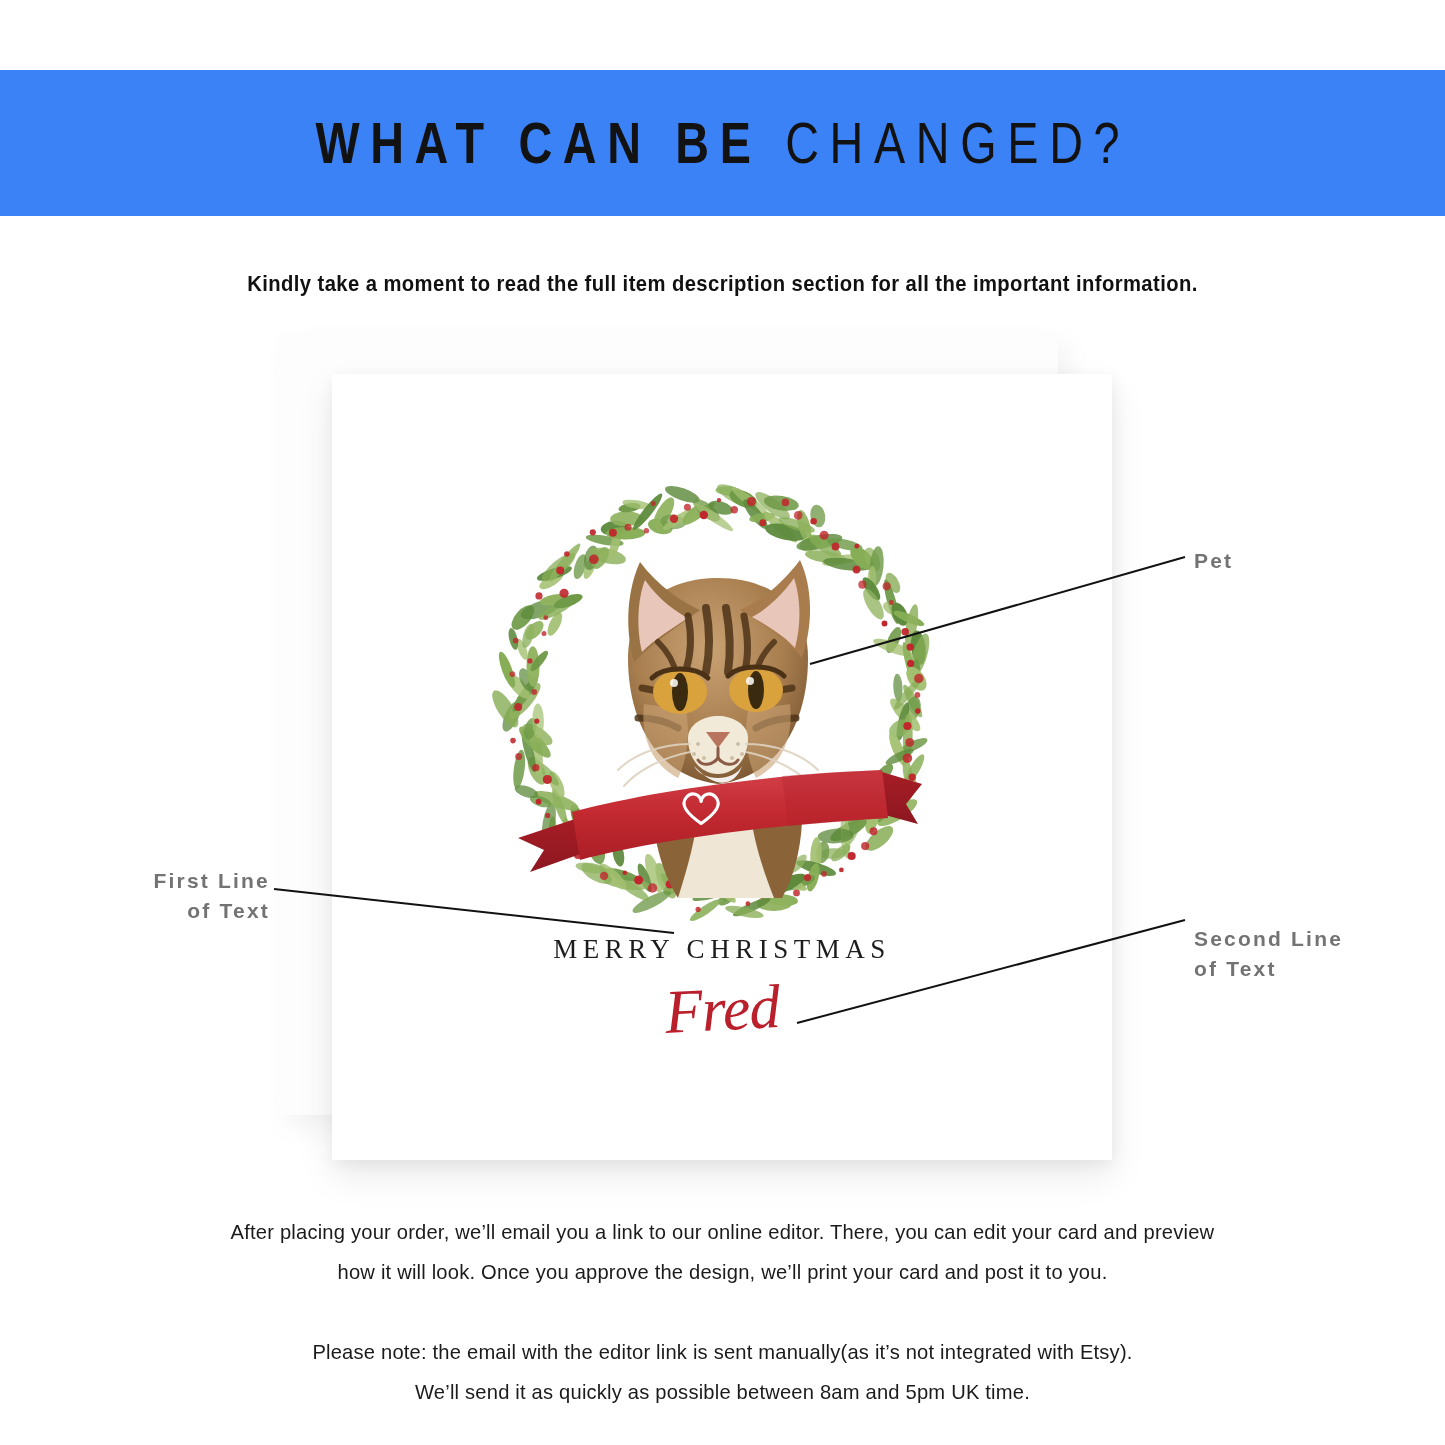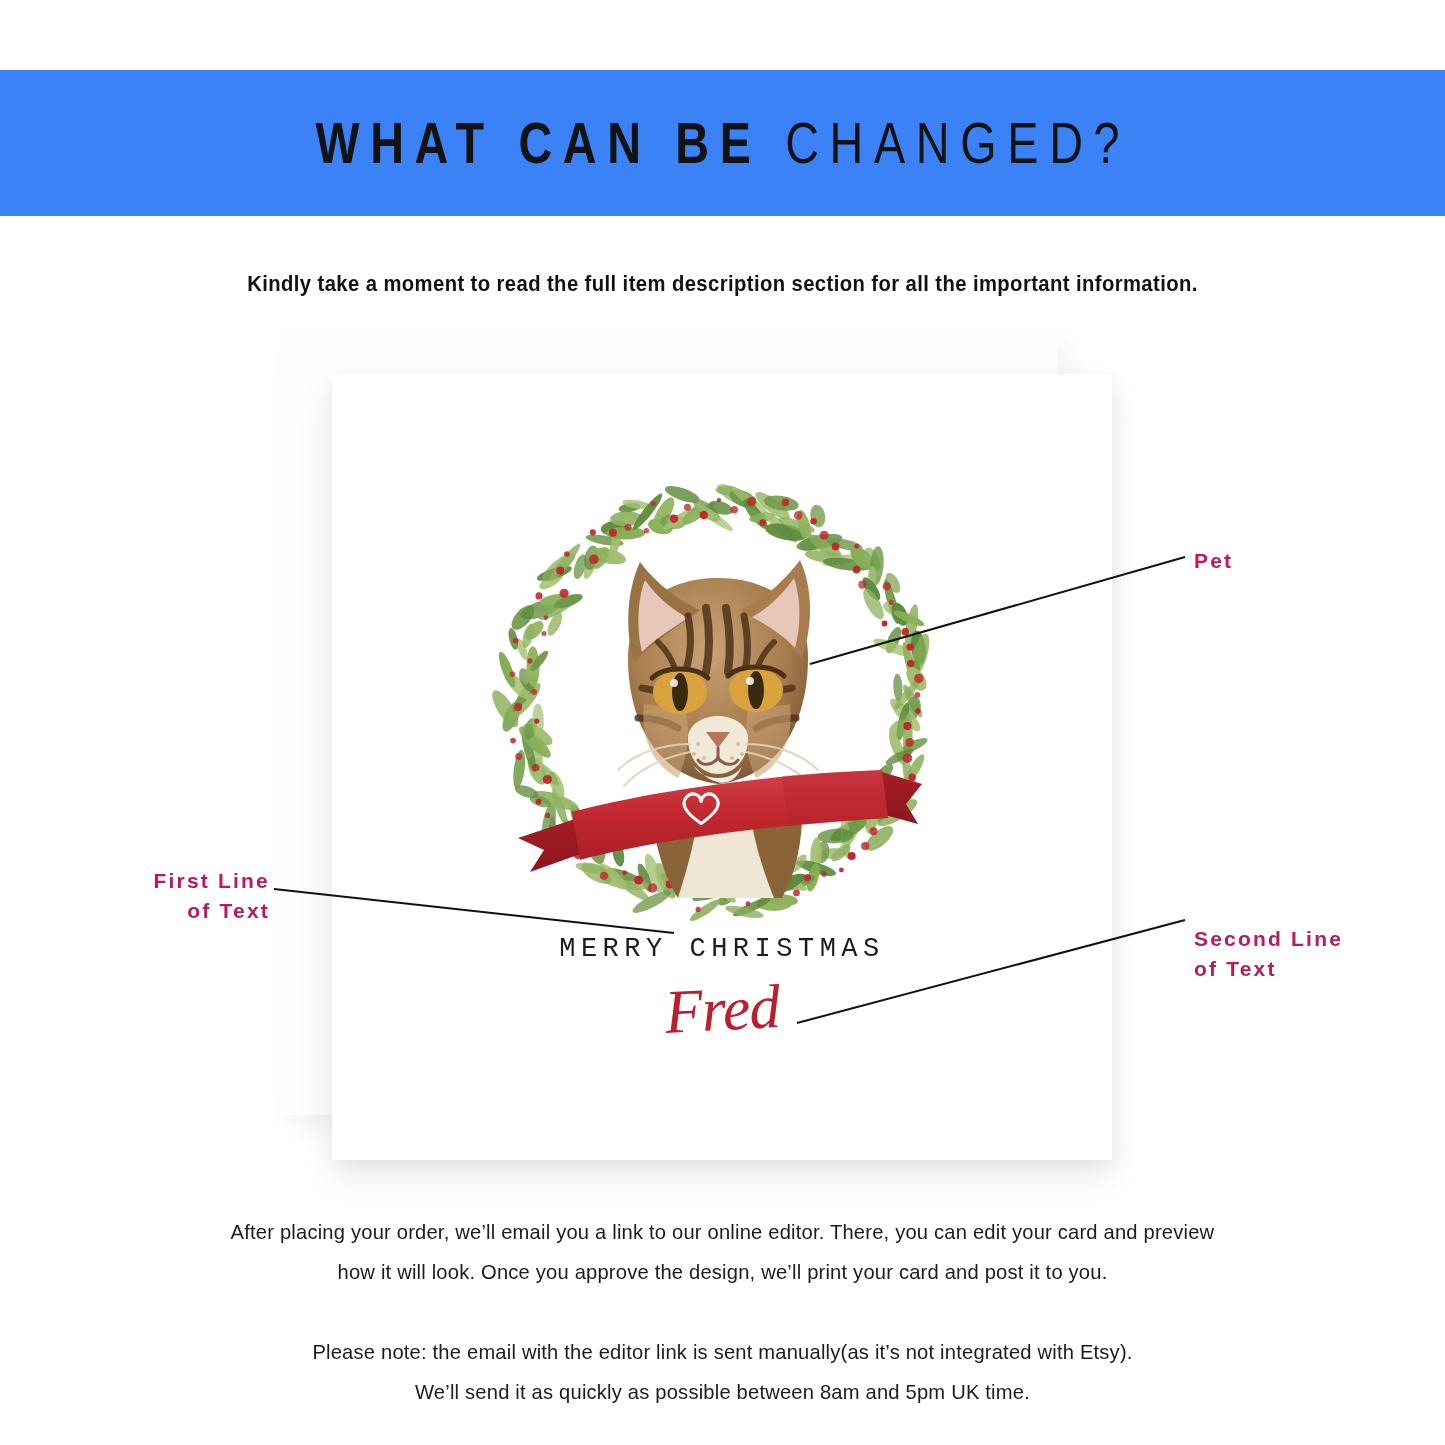--- a/index.html
+++ b/index.html
@@ -90,21 +90,21 @@
   }
   .artwork svg { display: block; width: 100%; height: 100%; }
 
   
   .card-line1 {
     position: absolute;
     left: 0;
     top: 560px;
     width: 780px;
     text-align: center;
-    font-family: Liberation Mono, monospace;
+    font-family: Liberation Serif, serif;
     font-size: 27px;
     letter-spacing: 5.5px;
     color: #1d1d1d;
     text-transform: uppercase;
   }
   .card-line2 {
     position: absolute;
     left: 0;
     top: 600px;
     width: 780px;
@@ -117,21 +117,21 @@
     transform: rotate(-3deg);
   }
 
   
   .callout {
     position: absolute;
     font-size: 21px;
     font-weight: 700;
     letter-spacing: 2.2px;
     line-height: 1.45;
-    color: #be185d;
+    color: #737373;
     white-space: pre-line;
   }
   .callout-pet      { left: 1194px; top: 546px; }
   .callout-second   { left: 1194px; top: 908px; text-align: left; margin-top: 16px; }
   .callout-first    { left: 30px;  top: 866px; width: 240px; text-align: right; }
 
   
   .leaders {
     position: absolute;
     left: 0; top: 0;

